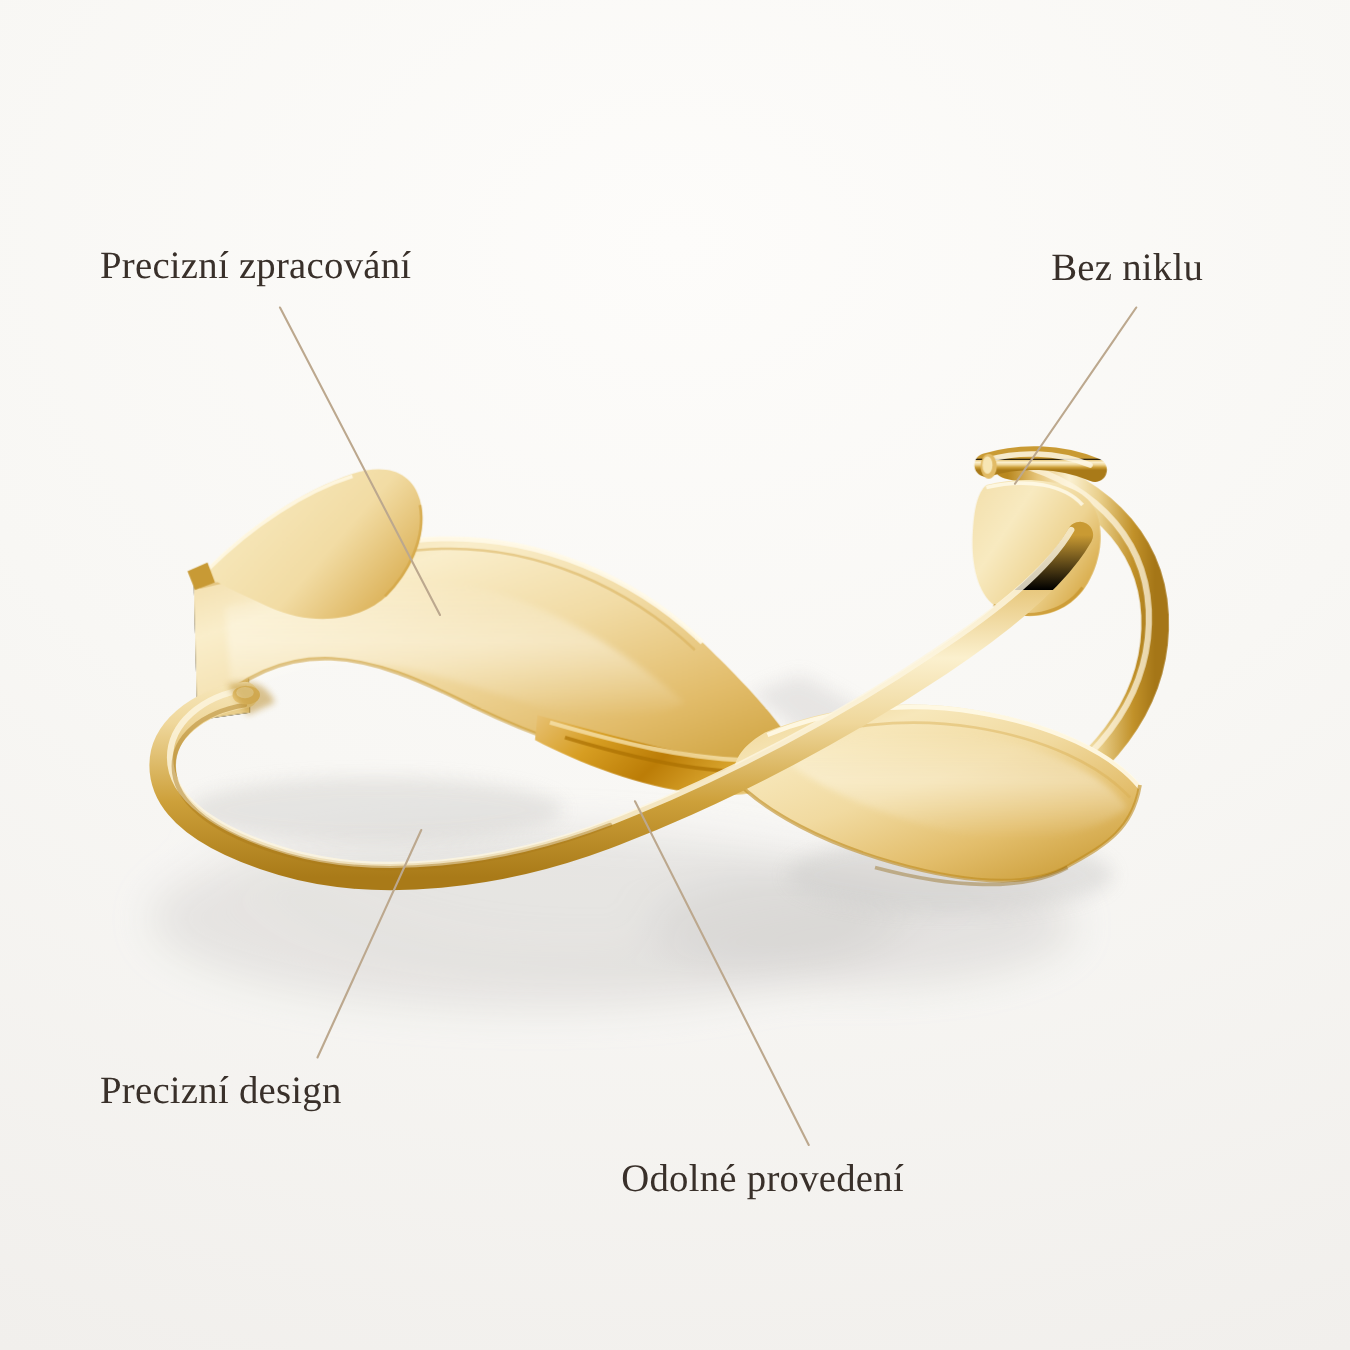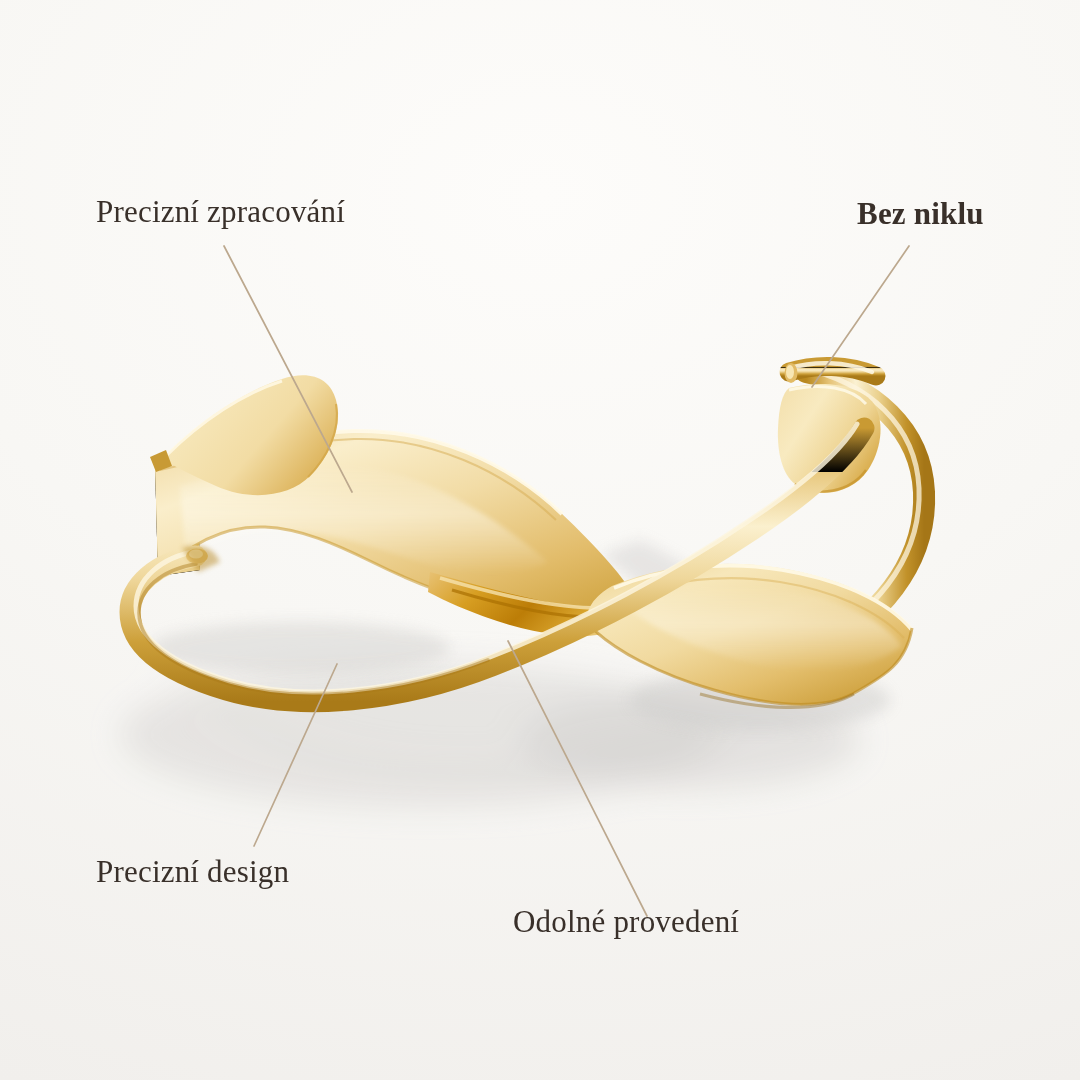--- a/index.html
+++ b/index.html
@@ -17,26 +17,25 @@
     pointer-events:none;
   }
   .art{position:absolute;inset:0;}
   .label{
     position:absolute;
     color:#39302A;
     font-size:31px;
     letter-spacing:.2px;
     white-space:nowrap;
     line-height:1;
-    margin-left:16px;
   }
   .lbl-precizni{left:80px;top:196px;}
-  .lbl-bez{left:841px;top:198px;font-weight:bold;}
+  .lbl-bez{left:841px;top:198px;}
   .lbl-nadcasovy{left:80px;top:856px;}
-  .lbl-odolne{left:497px;top:906px;text-align:center;}
+  .lbl-odolne{left:497px;top:927px;text-align:center;}
 </style>
 </head>
 <body style="background: rgb(247, 246, 243);">
 
 <div id="stage">
 
   <svg class="art" viewBox="0 0 1080 1080">
     <defs>
 
       <linearGradient id="gBandFront" x1="0" y1="0" x2="0" y2="1">

